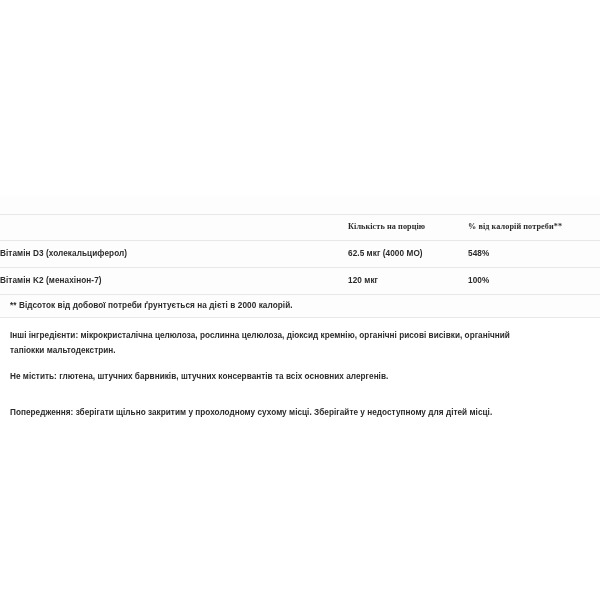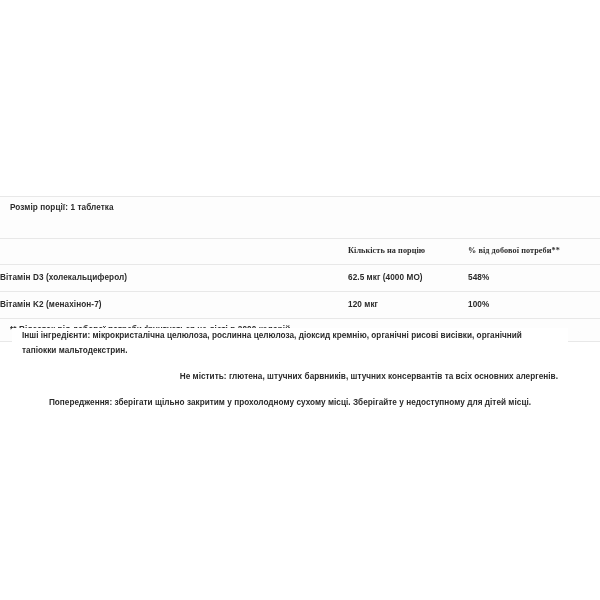--- a/index.html
+++ b/index.html
@@ -100,63 +100,60 @@
     font-size: 8.2px;
     font-weight: 700;
     color: #2b2b2b;
     letter-spacing: 0.01em;
     line-height: 1;
   }
 
   
   .paras {
     position: absolute;
-    left: 12px;
+    left: 0;
     top: 328px;
     width: 556px;
     box-sizing: border-box;
     padding: 0 10px;
     background: #ffffff;
   }
   .para {
     font-size: 8.2px;
     font-weight: 700;
     color: #2b2b2b;
     letter-spacing: 0.005em;
     line-height: 15px;
     margin: 0 0 12px 0;
     max-width: 584px;
   }
-  .para:last-child { margin-bottom: 0; text-align: center; }
+  .para:last-child { margin-bottom: 0; }
   .para.p-ingredients { margin-bottom: 11px; }
-  .para.p-free       { margin-bottom: 11px; text-align: right; }
+  .para.p-free       { margin-bottom: 21px; }
 </style>
 </head>
 <body>
 
 <div class="panel">
 
-  <div class="serving-row rule-top">
-    <span class="txt">Розмір порції: 1 таблетка</span>
-  </div>
 
 
   <div class="spacer"></div>
 
   <table class="nut-table">
     <colgroup>
       <col class="c-name">
       <col class="c-amt">
       <col class="c-dv">
     </colgroup>
     <thead>
       <tr>
         <th class="c1"></th>
         <th class="c2">Кількість на порцію</th>
-        <th class="c3">% від добової потреби**</th>
+        <th class="c3">% від калорій потреби**</th>
       </tr>
     </thead>
     <tbody>
       <tr>
         <td class="c1">Вітамін D3 (холекальциферол)</td>
         <td class="c2">62.5 мкг (4000 МО)</td>
         <td class="c3">548%</td>
       </tr>
       <tr>
         <td class="c1">Вітамін K2 (менахінон-7)</td>

